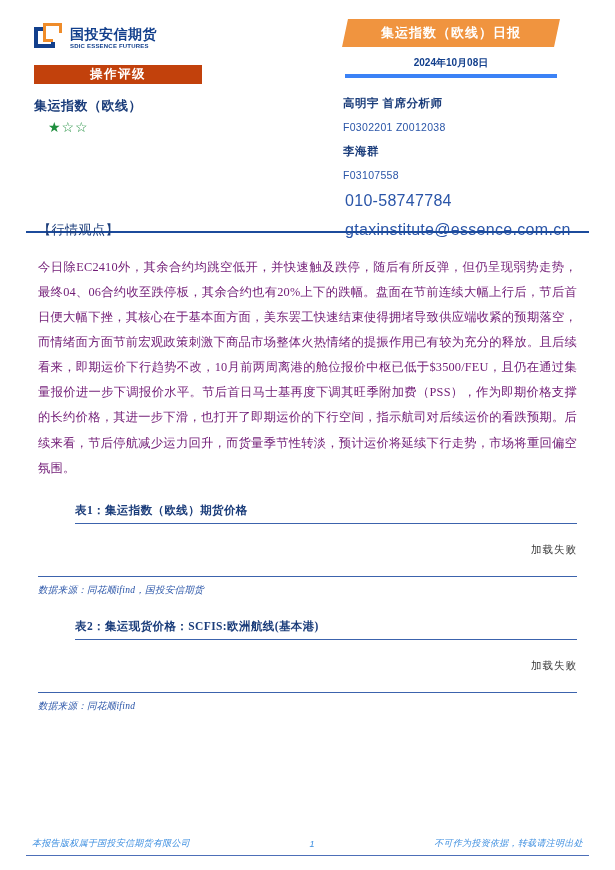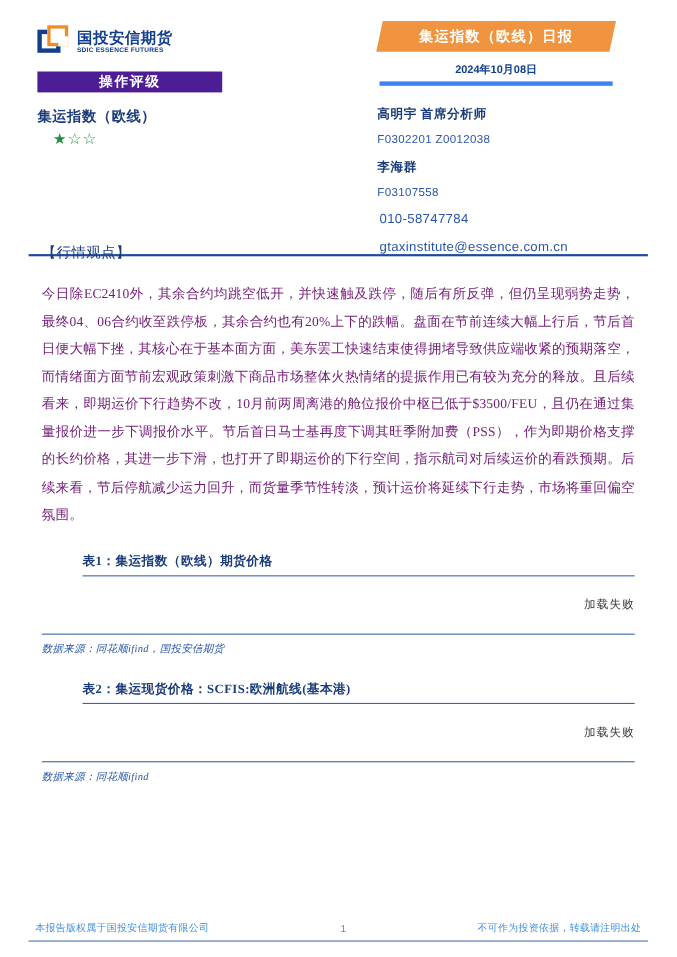--- a/index.html
+++ b/index.html
@@ -93,21 +93,21 @@
     font-weight: bold;
     color: #123f8c;
     letter-spacing: 0.2px;
     margin-top: 1px;
   }
 
   .rating-bar {
     margin-top: 12px;
     width: 168px;
     height: 19px;
-    background: #4c1d95;
+    background: #c2410c;
     color: #ffffff;
     font-size: 12.5px;
     font-weight: bold;
     display: flex;
     align-items: center;
     justify-content: center;
     letter-spacing: 1.5px;
     font-family: "Liberation Serif", serif;
   }
 
@@ -180,21 +180,21 @@
   }
   .contact .code {
     font-size: 10.5px;
     color: #2a55a8;
     font-family: "Liberation Sans", sans-serif;
     letter-spacing: 0.3px;
     margin-bottom: 11px;
   }
   .contact .phone,
   .contact .email {
-    font-size: 12px;
+    font-size: 16px;
     color: #2a55a8;
     font-family: "Liberation Sans", sans-serif;
     letter-spacing: 0.3px;
     margin-bottom: 11px;
     padding-left: 2px;
   }
   .contact .name.second { margin-top: 0px; }
 
   .hdr-rule {
     position: absolute;
@@ -272,20 +272,21 @@
     bottom: 14px;
   }
   .footer-row {
     display: flex;
     align-items: center;
     justify-content: space-between;
     font-size: 9px;
     color: #3e8fe0;
     letter-spacing: 0.3px;
     padding: 0 6px 5px 6px;
+    font-style: italic;
   }
   .footer-left { flex: 0 0 auto; }
   .footer-center { flex: 1 1 auto; text-align: center; font-family: "Liberation Sans", sans-serif; }
   .footer-right { flex: 0 0 auto; text-align: right; }
   .footer-rule {
     border-top: 1.2px solid #4d6fb8;
     height: 0;
   }
 </style>
 </head>

